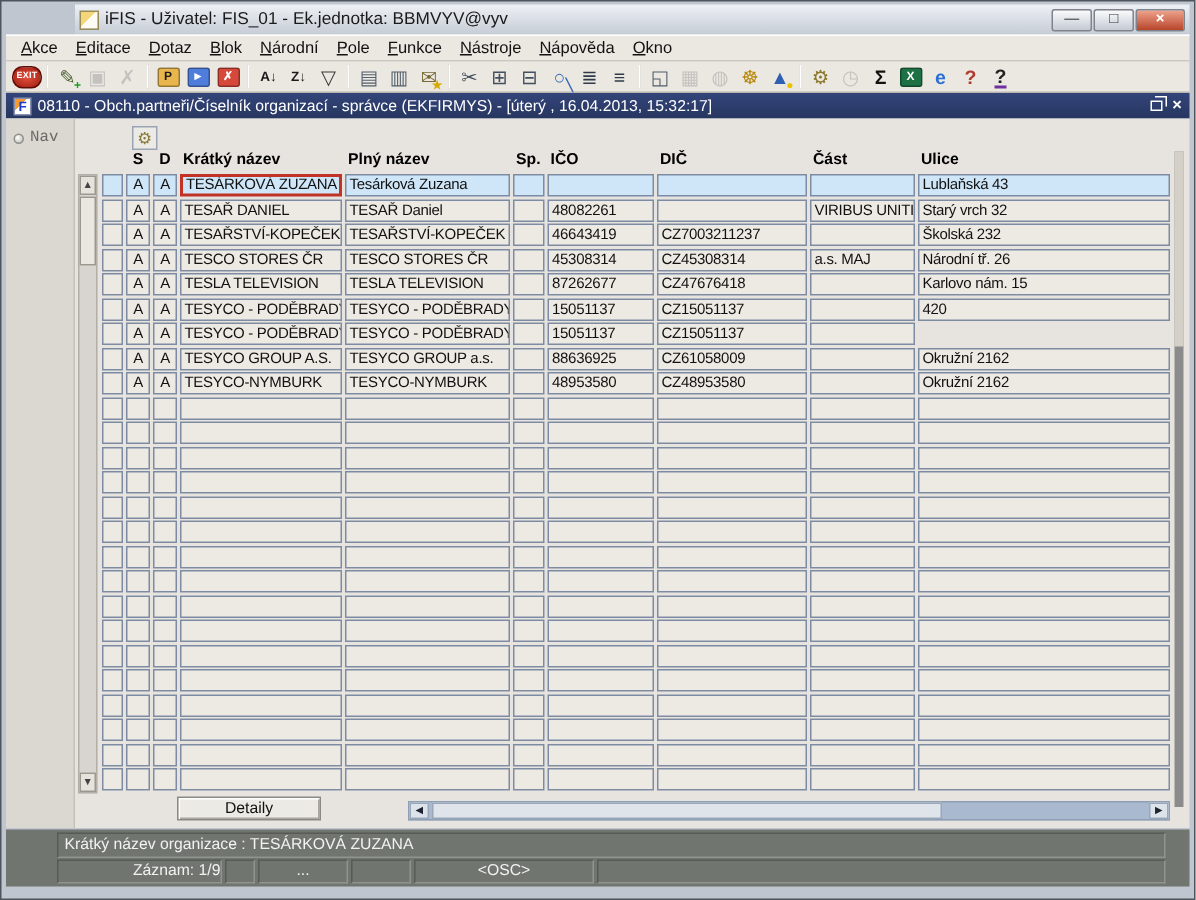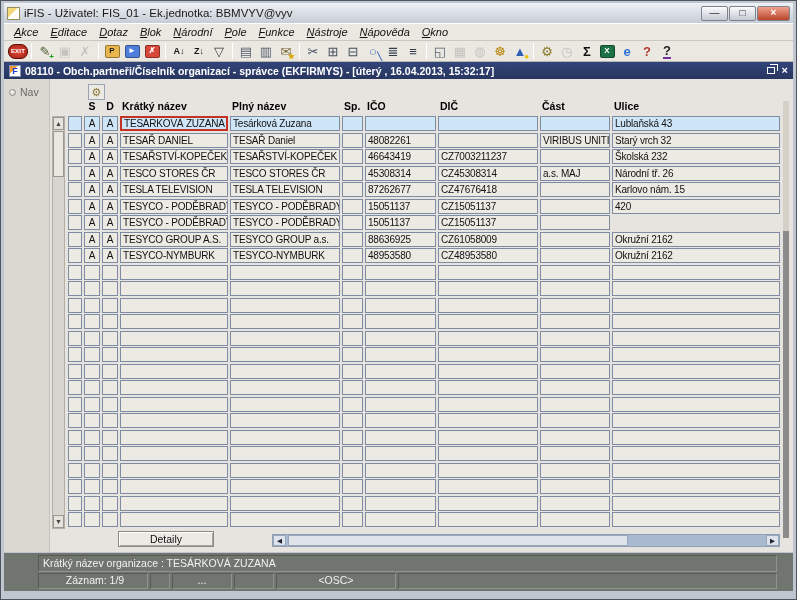--- a/index.html
+++ b/index.html
@@ -4,35 +4,35 @@
 <style>
   * { box-sizing: border-box; margin: 0; padding: 0; }
   html,body { width:797px; height:600px; }
   body { font-family: "Liberation Sans", sans-serif; background:#8e949c; overflow:hidden; }
 
   .win { width:797px; height:600px; border:1px solid #4e545c; background:#bfc6cf;
          padding:2px 3px 8px 3px; display:flex; flex-direction:column; }
 
   
   .titlebar { height:20px; display:flex; align-items:center; gap:4px; padding:0 3px;
-              background:linear-gradient(#eef1f5,#c6ccd6); font-size:11.5px; color:#1a1a1a; }
+              background:linear-gradient(#eef1f5,#c6ccd6); font-size:11.5px; color:#1a1a1a;margin-left:46px; }
   .app-icon { width:13px; height:13px; border:1px solid #9a8b5a;
               background:linear-gradient(135deg,#f3d77a 0 45%,#fdfdf6 45%); flex:0 0 auto; }
   .title-text { white-space:nowrap; overflow:hidden; }
   .winbtns { margin-left:auto; display:flex; gap:1px; }
   .wbtn { width:27px; height:15px; border:1px solid #7e838c; border-radius:2px;
           background:linear-gradient(#fafbfc,#c4cad4); display:flex; align-items:center;
           justify-content:center; font-size:10px; color:#333; line-height:1; }
   .wbtn.close { width:33px; background:linear-gradient(#efa28c,#b8452c); color:#fff; font-weight:bold; }
 
   
   .menubar { height:18px; background:#ebe8e2; border-top:1px solid #fff;
              border-bottom:1px solid #cbc8c1; display:flex; align-items:center;
              padding-left:5px; font-size:11px; color:#111; }
-  .menu-item { padding:1px 7px 1px 5px; display:inline-block;font-style:italic; }
+  .menu-item { padding:1px 7px 1px 5px; display:inline-block; }
   .menu-item::first-letter { text-decoration:underline; }
 
   
   .toolbar { height:21px; background:#ebe8e2; display:flex; align-items:center;
              padding-left:4px; border-bottom:1px solid #b9b6af; }
   .tb-btn { width:20px; height:19px; display:flex; align-items:center; justify-content:center;
             position:relative; font-size:13px; line-height:1; }
   .tb-sep { width:1px; height:16px; background:#a3a09a; border-right:1px solid #fff; margin:0 3px; }
   .tb-badge { position:absolute; right:1px; bottom:0; font-size:8px; font-weight:bold; line-height:1; }
   .tb-box { width:15px; height:13px; border-radius:2px; display:flex; align-items:center;
@@ -42,30 +42,30 @@
              align-items:center; justify-content:center; letter-spacing:.2px; }
   .tb-disabled { opacity:.4; filter:grayscale(1); }
   .tb-underline { border-bottom:2px solid #7030a0; }
 
   
   .mdi { height:17px; background:linear-gradient(#33447a,#27365f); display:flex; align-items:center;
          gap:4px; padding:0 5px; color:#fff; font-size:10.5px; }
   .mdi-icon { width:12px; height:12px; border:1px solid #8892b0; flex:0 0 auto;
               background:linear-gradient(135deg,#f59b31 0 38%,#ffffff 38%);
               color:#1d3fd0; font-size:9px; font-weight:bold; text-align:center; line-height:11px; }
-  .mdi-title { white-space:nowrap; overflow:hidden;font-weight:bold; }
+  .mdi-title { white-space:nowrap; overflow:hidden; }
   .mdi-ctrls { margin-left:auto; display:flex; align-items:center; gap:7px; }
   .mdi-restore { width:8px; height:7px; border:1px solid #fff; position:relative; }
   .mdi-restore::before { content:""; position:absolute; left:2px; top:-4px; width:7px; height:6px;
                          border:1px solid #fff; border-left:none; border-bottom:none; }
   .mdi-close { font-size:11px; font-weight:bold; line-height:1; }
 
   
   .client { flex:1; display:flex; background:#e7e4df; overflow:hidden; }
-  .nav { width:46px; background:#dbd8d2; border-right:1px solid #c4c1bb; padding:7px 0 0 5px; }
+  .nav { width:46px; background:#dbd8d2; border-right:1px solid #c4c1bb; padding:7px 0 0 5px;font-family:Liberation Mono, monospace; }
   .nav-label { display:flex; align-items:center; gap:4px; color:#6a6a66; font-size:10.5px; }
   .nav-bullet { width:7px; height:7px; border-radius:50%; border:1px solid #8f8f8a;
                 background:radial-gradient(circle at 35% 35%,#fff,#b9b9b2); }
 
   .canvas { flex:1; position:relative; font-size:10px; }
 
   .tools-btn { position:absolute; left:38px; top:5px; width:17px; height:16px;
                border:1px solid #9aa4b4; background:#eceae4; display:flex; align-items:center;
                justify-content:center; font-size:11px; color:#8a7a3a; }
 
@@ -110,21 +110,21 @@
   .hs-fill { flex:1; }
 
   
   .statusbar { height:38px; background:#70756f; margin-top:1px; }
   .sb-row1 { height:17px; margin:2px 16px 0 34px; border:1px solid;
              border-color:#565b56 #8f948f #8f948f #565b56; color:#f2f2f0; font-size:10.5px;
              line-height:15px; padding-left:4px; white-space:nowrap; overflow:hidden; }
   .sb-row2 { height:16px; margin:1px 16px 0 34px; display:flex; gap:2px; }
   .sb-seg { border:1px solid; border-color:#565b56 #8f948f #8f948f #565b56; color:#f2f2f0;
             font-size:10.5px; line-height:13px; text-align:center; white-space:nowrap; overflow:hidden; }
-  .sb-seg.left { text-align:center; padding-left:4px; }
+  .sb-seg.left { text-align:right; padding-left:4px; }
   .sb-fill { flex:1; }
 </style>
 </head>
 <body>
 
 <div class="win">
 
   <div class="titlebar">
     <span class="app-icon"></span>
     <span class="title-text">iFIS - Uživatel: FIS_01 - Ek.jednotka: BBMVYV@vyv</span>

